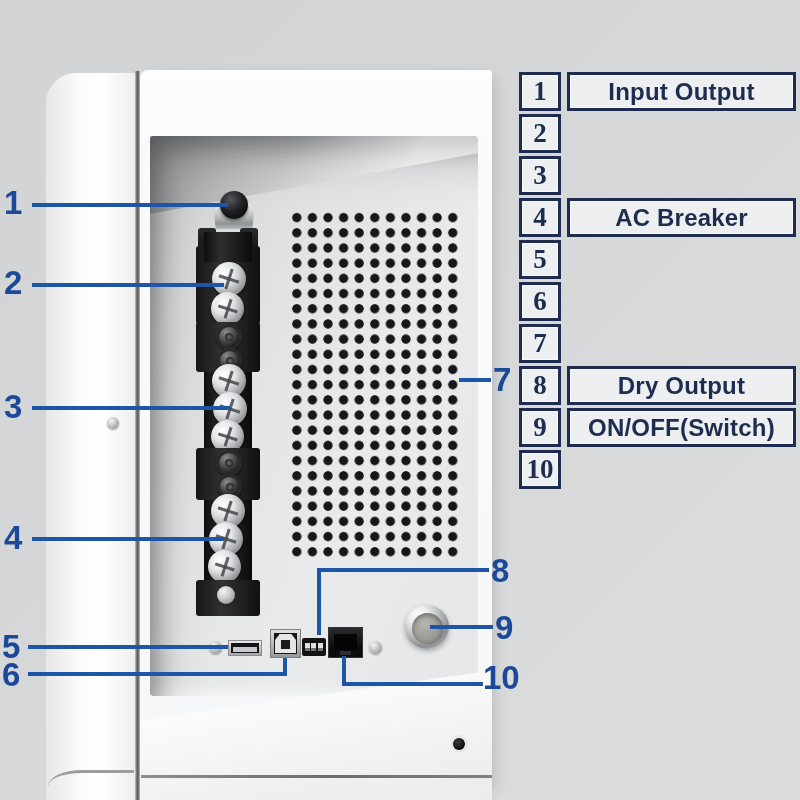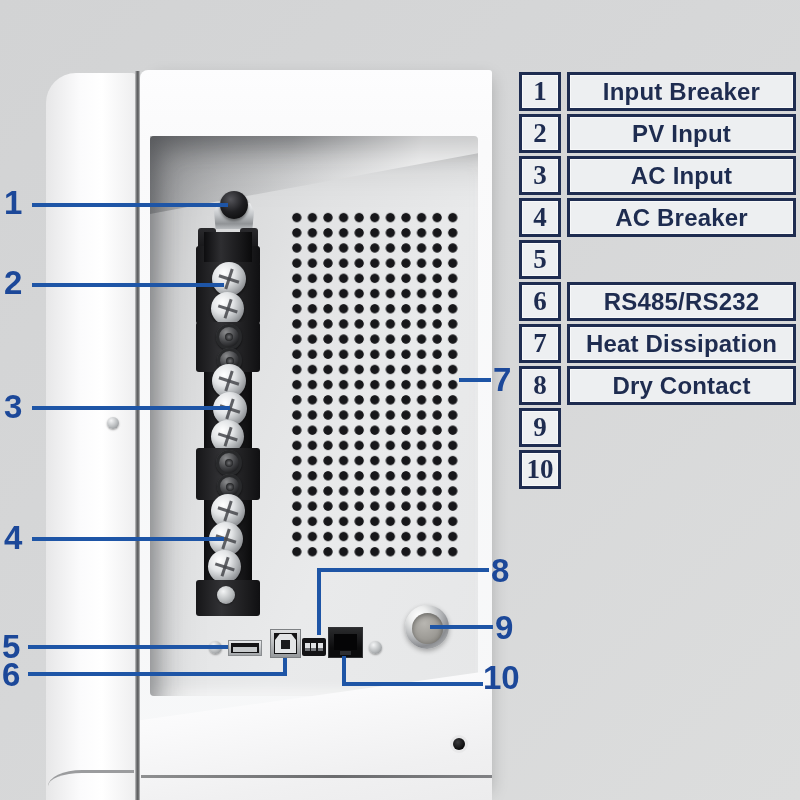--- a/index.html
+++ b/index.html
@@ -199,50 +199,47 @@
   <div class="cline w4" style="left:317px;top:568px;height:67px;"></div>
   <div class="cnum" style="left:495px;top:611px;">9</div>
   <div class="cline h4" style="left:430px;top:625px;width:63px;"></div>
   <div class="cnum" style="left:483px;top:661px;">10</div>
   <div class="cline w4" style="left:342px;top:656px;height:30px;"></div>
   <div class="cline h4" style="left:342px;top:682px;width:141px;"></div>
 
   <div class="abs legend">
     <div class="lrow">
       <div class="lcell lnum">1</div>
-      <div class="lcell llab">Input Breaker</div>
+      <div class="lcell llab">Input Output</div>
     </div>
     <div class="lrow">
       <div class="lcell lnum">2</div>
-      <div class="lcell llab">PV Input</div>
     </div>
     <div class="lrow">
       <div class="lcell lnum">3</div>
-      <div class="lcell llab">AC Input</div>
     </div>
     <div class="lrow">
       <div class="lcell lnum">4</div>
       <div class="lcell llab">AC Breaker</div>
     </div>
     <div class="lrow">
       <div class="lcell lnum">5</div>
     </div>
     <div class="lrow">
       <div class="lcell lnum">6</div>
-      <div class="lcell llab">RS485/RS232</div>
     </div>
     <div class="lrow">
       <div class="lcell lnum">7</div>
-      <div class="lcell llab">Heat Dissipation</div>
     </div>
     <div class="lrow">
       <div class="lcell lnum">8</div>
-      <div class="lcell llab">Dry Contact</div>
+      <div class="lcell llab">Dry Output</div>
     </div>
     <div class="lrow">
       <div class="lcell lnum">9</div>
+      <div class="lcell llab">ON/OFF(Switch)</div>
     </div>
     <div class="lrow">
       <div class="lcell lnum">10</div>
     </div>
   </div>
 
 </div>
 
 </body></html>

